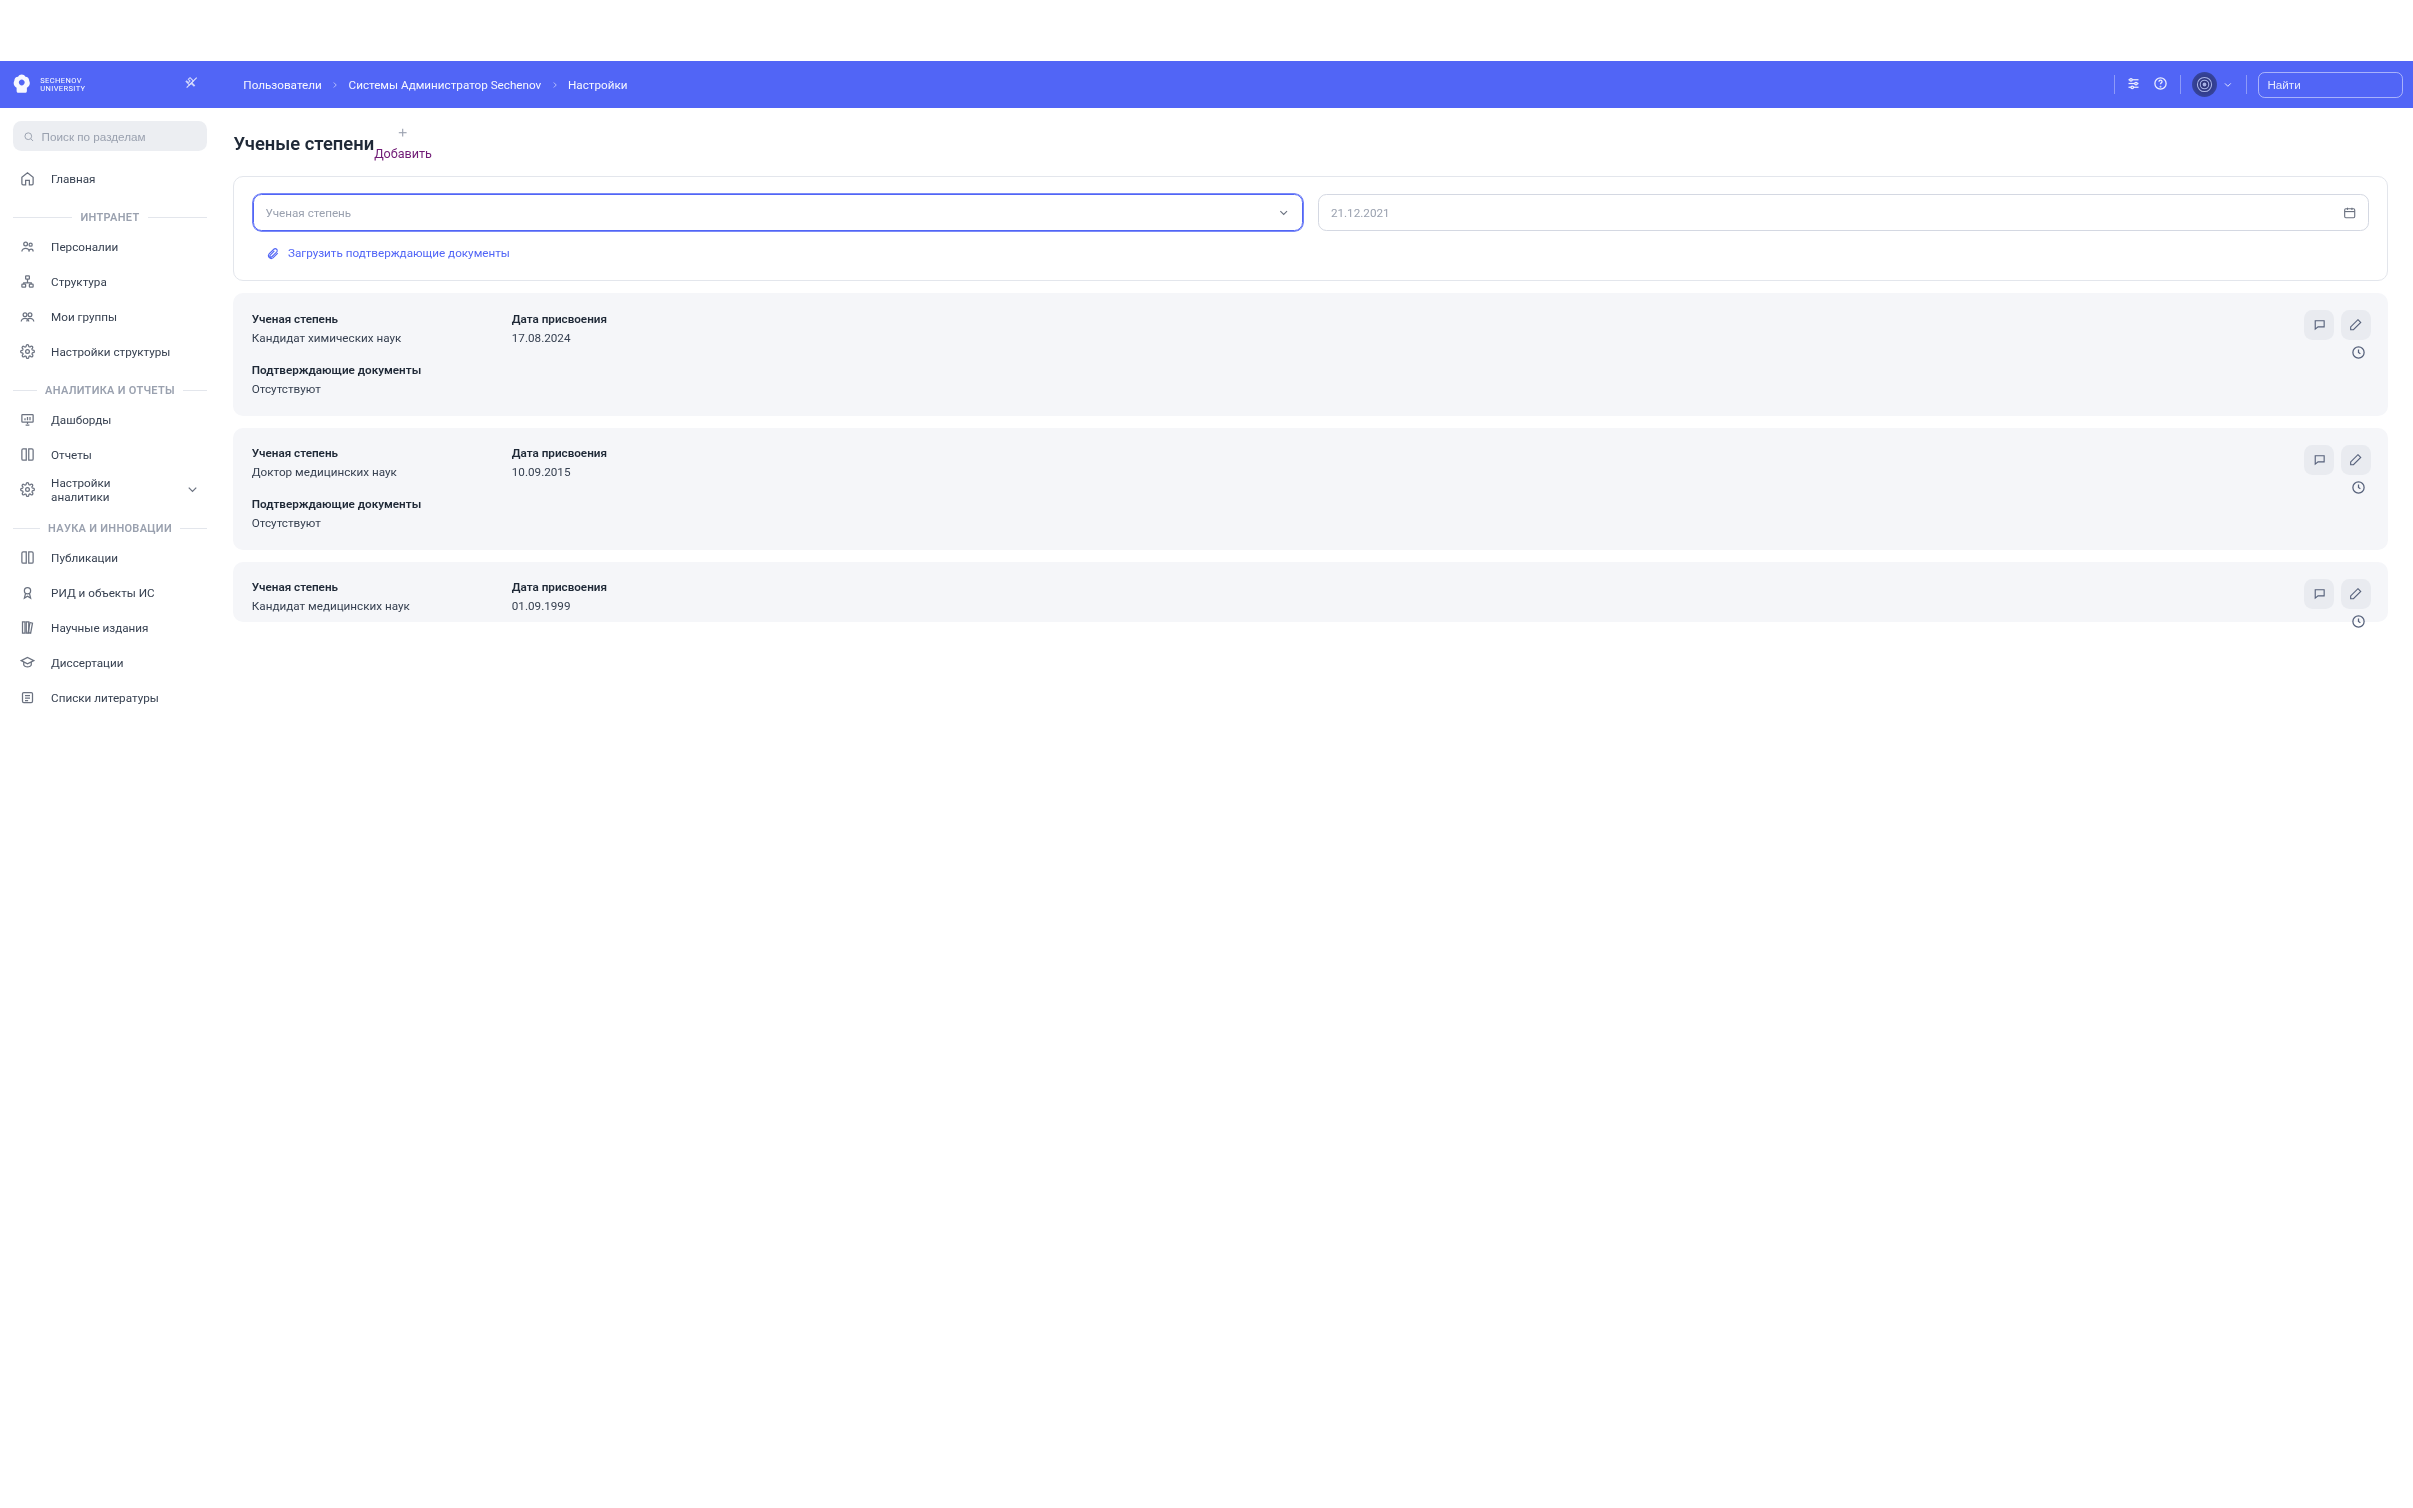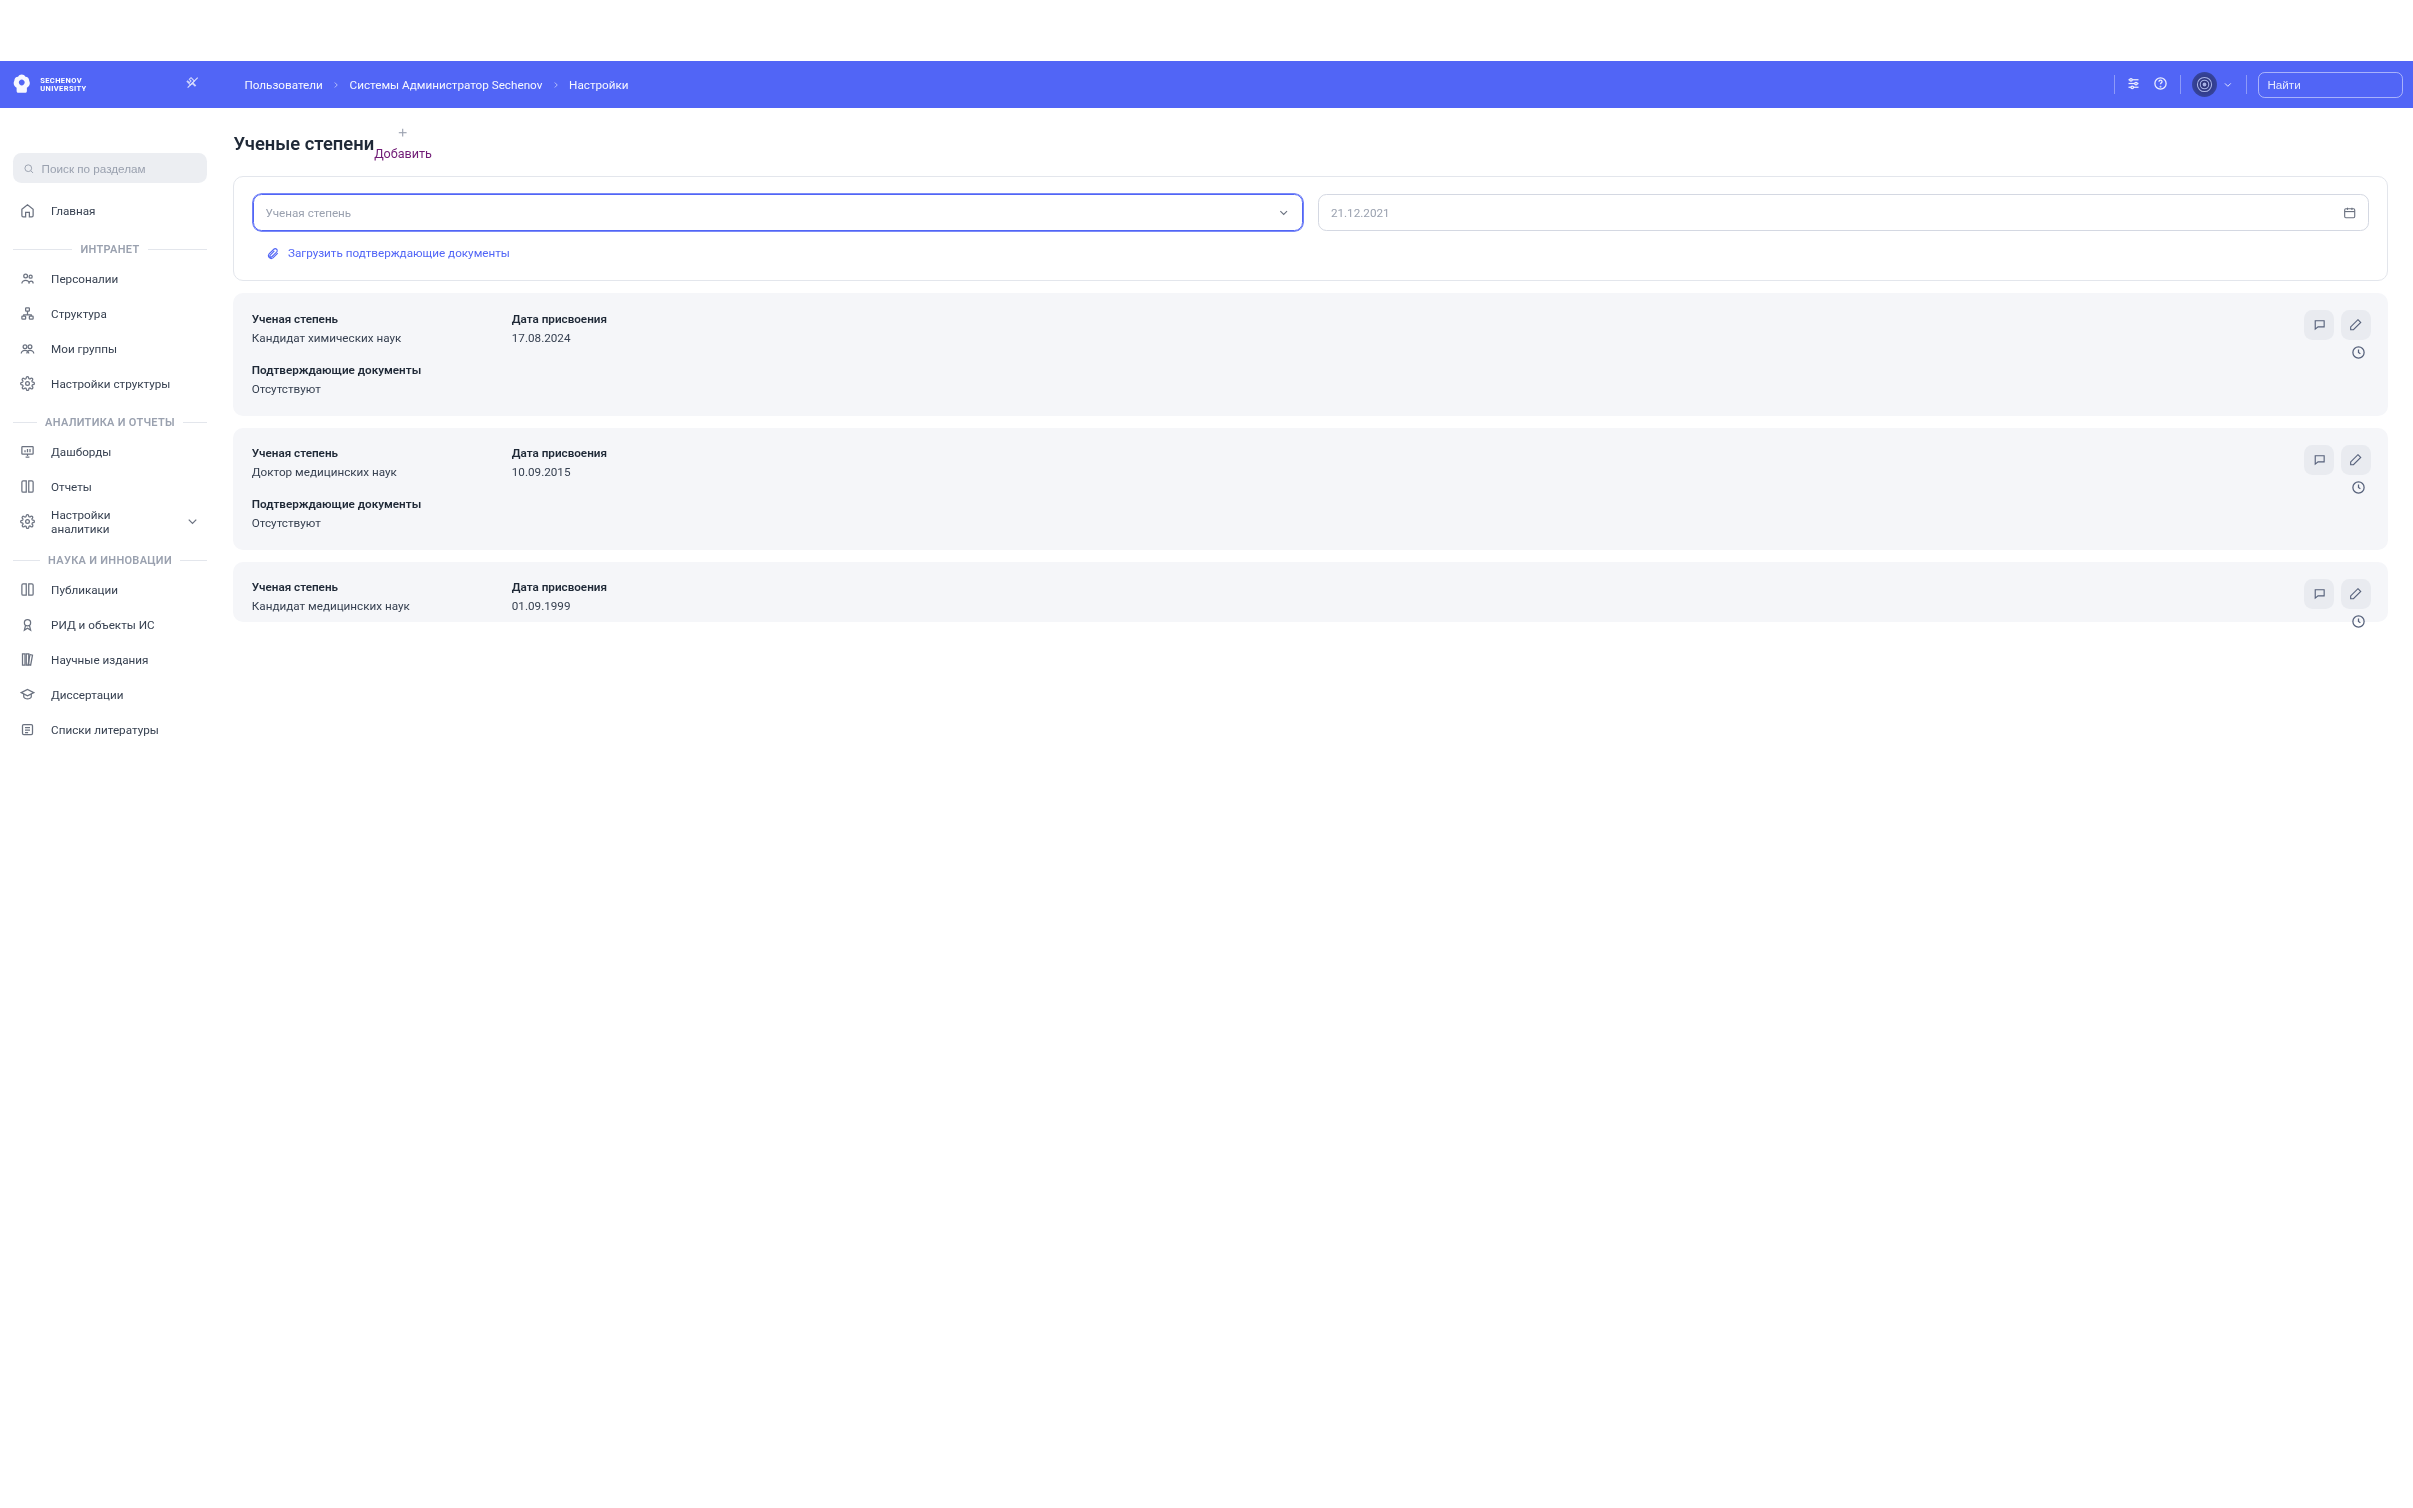--- a/index.html
+++ b/index.html
@@ -2,39 +2,39 @@
 <html style="font-size:13.4px"><head>
 <meta charset="utf-8">
 <style>
 * { margin: 0; padding: 0; box-sizing: border-box; }
 body { font-family: -apple-system, BlinkMacSystemFont, "Segoe UI", Roboto, sans-serif; background: #fff; color: #1f2937; }
 
 
 .topbar { background: #5165F6; height: 47px; display: flex; align-items: center; padding: 0 10px; color: #fff; position: relative; margin-top: 61px; }
 .logo-wrap { display: flex; align-items: center; gap: 6.7px; padding-right: 8.4px; }
 .logo-mark { width: 23.5px; height: 23.5px; }
-.logo-text { display: flex; flex-direction: column; line-height: 1; font-size: 7.5px; letter-spacing: 0.4px; font-weight: 700; }
+.logo-text { display: flex; flex-direction: column; line-height: 1; font-size: 7.5px; letter-spacing: 0.4px; font-weight: 400; }
 .pin-icon { margin-left: 91px; opacity: .8; }
 .breadcrumbs { display: flex; align-items: center; gap: 8.4px; margin-left: 45px; font-size: 11.7px; }
 .breadcrumbs .sep { opacity: .7; }
 .breadcrumbs a { color: #fff; text-decoration: none; opacity: .95; }
 .top-right { margin-left: auto; display: flex; align-items: center; gap: 11.7px; }
 .divider { width: 0.8px; height: 18.4px; background: rgba(255,255,255,.35); }
 .topicon { width: 15px; height: 15px; opacity: .9; }
 .avatar { width: 25px; height: 25px; border-radius: 50%; background: radial-gradient(circle, #2a2f6e 0%, #3b4db0 100%); display: flex; align-items: center; justify-content: center; }
 .avatar svg { width: 17px; height: 17px; }
 .chev { width: 11.7px; height: 11.7px; opacity: .85; }
 .search-top { width: 145px; height: 26px; border-radius: 6.7px; border: 0.8px solid rgba(255,255,255,.5); background: transparent; display: flex; align-items: center; padding: 0 8.4px; gap: 6.7px; }
 .search-top input { background: transparent; border: none; outline: none; color: #fff; font-size: 11.7px; flex: 1; }
 .search-top input::placeholder { color: rgba(255,255,255,.85); }
 
 
 .layout { display: flex; }
 .sidebar { width: 220px; padding: 13.4px; }
-.sb-search { height: 30px; border-radius: 8.4px; background: #eceef2; display: flex; align-items: center; padding: 0 10px; gap: 6.7px; color: #9aa1af; margin-top: 32px; }
+.sb-search { height: 30px; border-radius: 8.4px; background: #eceef2; display: flex; align-items: center; padding: 0 10px; gap: 6.7px; color: #9aa1af; }
 .sb-search input { background: transparent; border: none; outline: none; font-size: 11.7px; flex: 1; color: #1f2937; }
 .sb-search input::placeholder { color: #9aa1af; }
 .sb-item { display: flex; align-items: center; gap: 16px; height: 35px; padding: 0 6.7px; border-radius: 8.4px; font-size: 11.7px; color: #374151; cursor: pointer; }
 .sb-item .ic { width: 15px; height: 15px; color: #6b7280; flex-shrink: 0; }
 .sb-item .exp { margin-left: auto; }
 .sb-group-label { display: flex; align-items: center; gap: 8.4px; margin: 15px 0 5px; color: #9aa1af; font-size: 11px; font-weight: 600; letter-spacing: 0.3px; }
 .sb-group-label .line { flex: 1; height: 0.8px; background: #e3e6ec; }
 
 
 .main { flex: 1; padding: 18.4px 25px 34px 13.4px; }

